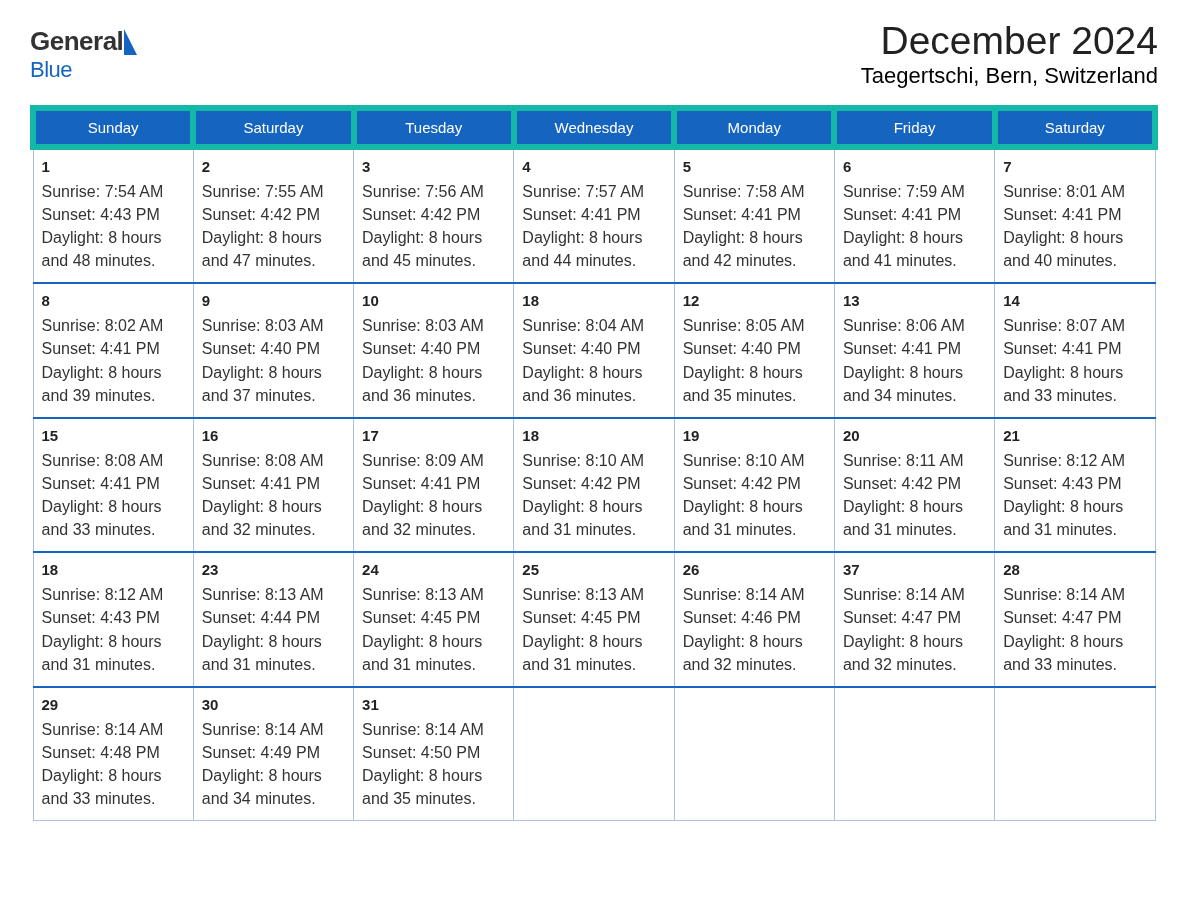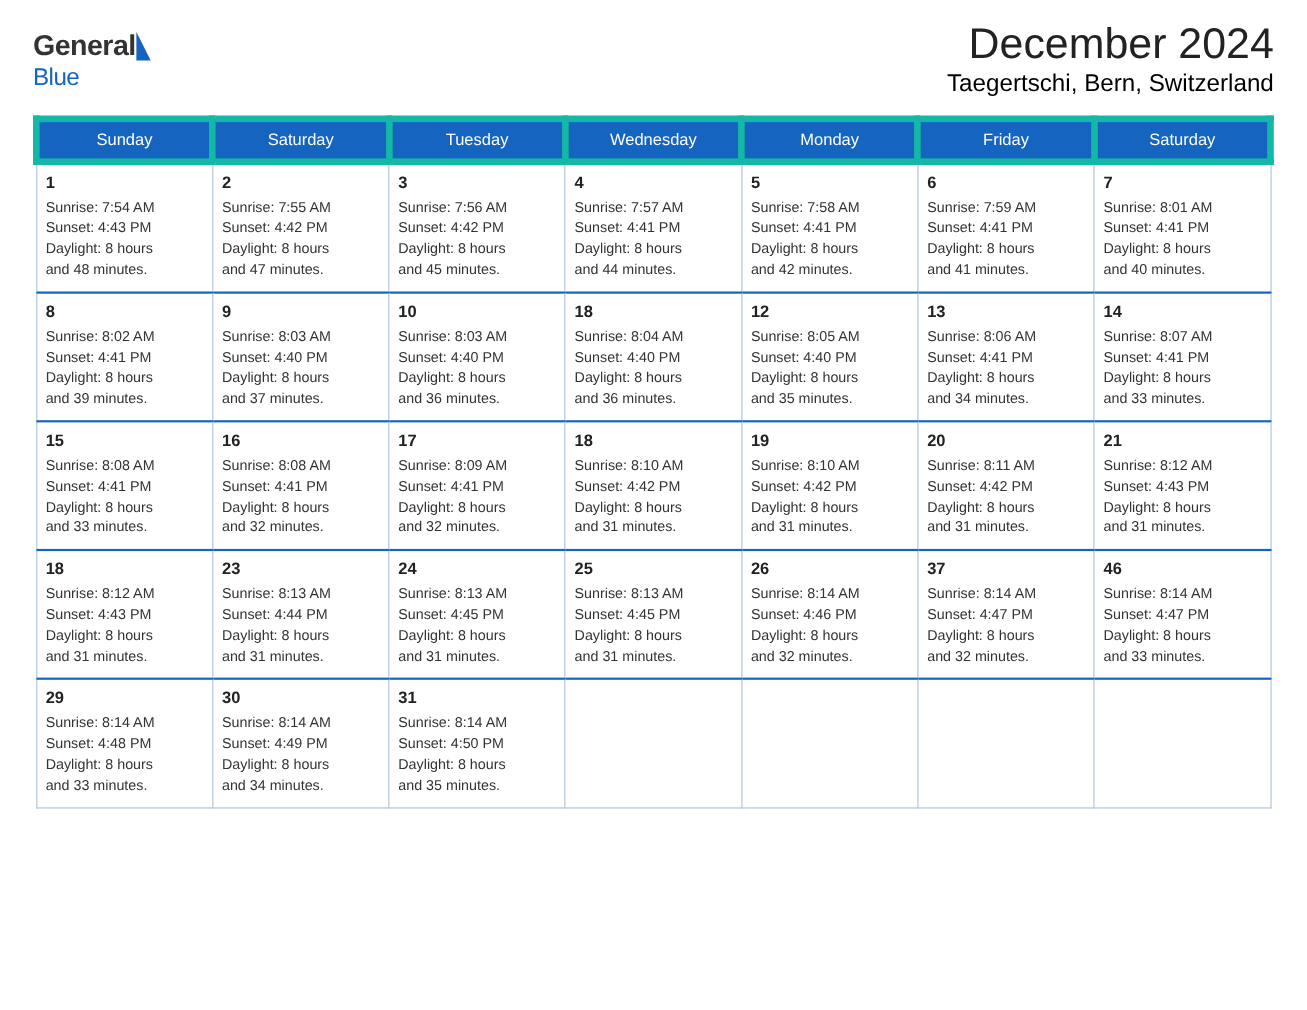--- a/index.html
+++ b/index.html
@@ -67,21 +67,21 @@
 
     .day-number {
       font-size: 15px;
       font-weight: bold;
       color: #222;
       display: block;
       margin-bottom: 2px;
     }
 
     .day-info {
-      font-size: 13px;
+      font-size: 16px;
       color: #333;
       line-height: 1.45;
     }
 
     
     .week-row td {
       border-top: 2px solid #1565c0;
     }
 
     
@@ -261,21 +261,21 @@
         </td>
         <td>
           <span class="day-number">26</span>
           <div class="day-info">Sunrise: 8:14 AM<br>Sunset: 4:46 PM<br>Daylight: 8 hours<br>and 32 minutes.</div>
         </td>
         <td>
           <span class="day-number">37</span>
           <div class="day-info">Sunrise: 8:14 AM<br>Sunset: 4:47 PM<br>Daylight: 8 hours<br>and 32 minutes.</div>
         </td>
         <td>
-          <span class="day-number">46</span>
+          <span class="day-number">28</span>
           <div class="day-info">Sunrise: 8:14 AM<br>Sunset: 4:47 PM<br>Daylight: 8 hours<br>and 33 minutes.</div>
         </td>
       </tr>
       <tr class="week-row">
         <td>
           <span class="day-number">29</span>
           <div class="day-info">Sunrise: 8:14 AM<br>Sunset: 4:48 PM<br>Daylight: 8 hours<br>and 33 minutes.</div>
         </td>
         <td>
           <span class="day-number">30</span>

